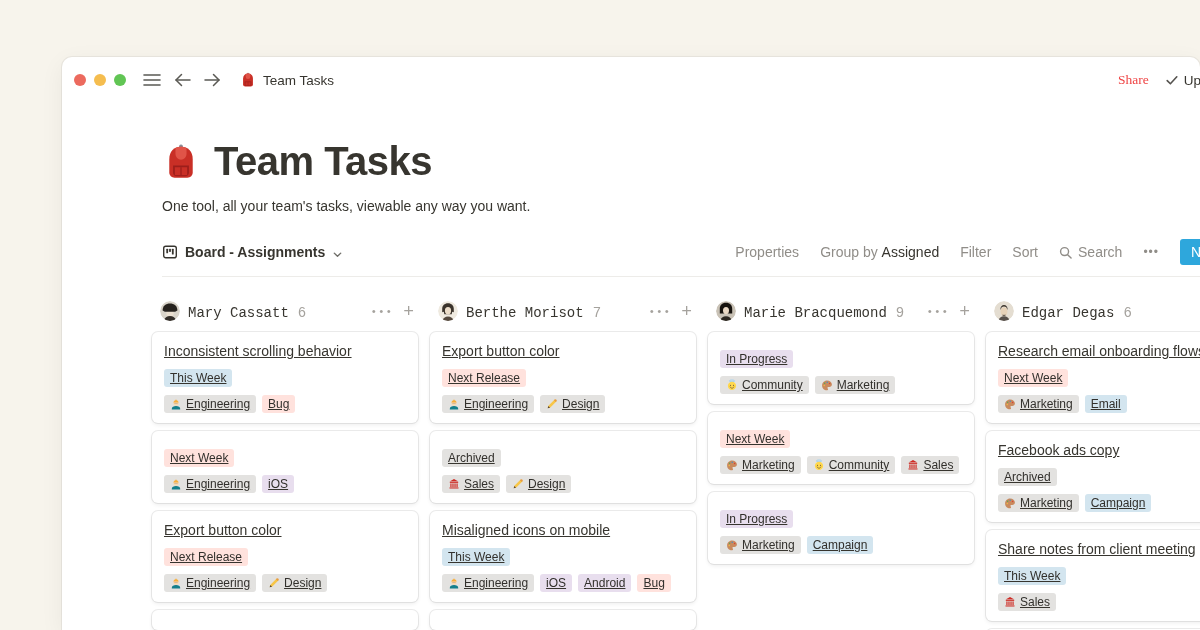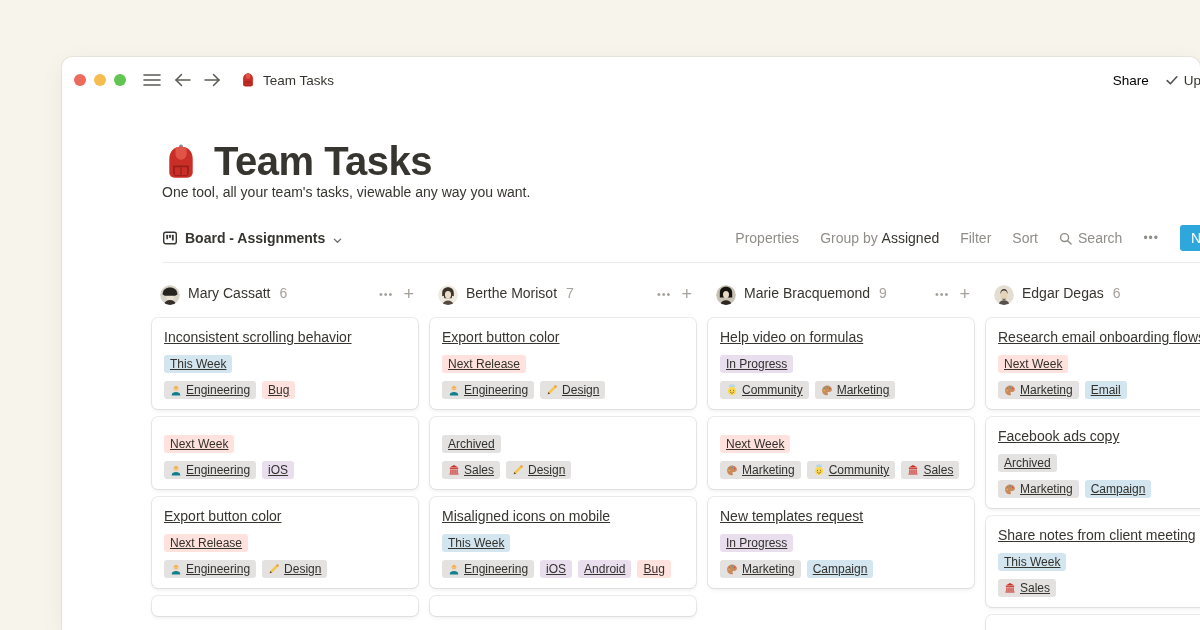--- a/index.html
+++ b/index.html
@@ -25,37 +25,37 @@
   .nav-ic svg { display:block; }
   .doc-emoji { width:16px; height:16px; margin:0 7px 0 8px; }
   .doc-title { font-size:13.5px; color:#37352F; }
   .tb-right { margin-left:auto; display:flex; align-items:center; gap:16px; font-size:13.5px; color:#37352F; }
   .tb-updates { display:flex; align-items:center; gap:5px; }
   
   .content { padding:36px 0 0 100px; }
   .page-title { display:flex; align-items:center; gap:14px; }
   .page-title .h1-emoji { width:38px; height:38px; }
   .page-title h1 { font-size:40px; font-weight:700; letter-spacing:-0.5px; color:#37352F; }
-  .subtitle { font-size:14px; color:#37352F; }
+  .subtitle { margin-top:14px; font-size:14px; color:#37352F; }
   
   .toolbar { margin-top:25px; display:flex; align-items:center; width:1068px;
              border-bottom:1px solid #EDECE9; padding-bottom:11px; }
   .view-switch { display:flex; align-items:center; gap:7px; font-size:14px; font-weight:600; color:#37352F; cursor:pointer; }
   .view-switch .vic { width:16px; height:16px; }
   .tool-right { margin-left:auto; display:flex; align-items:center; gap:21px; font-size:14px; color:#908D88; }
   .tool-item { cursor:pointer; white-space:nowrap; }
   .groupby b { color:#37352F; font-weight:500; }
   .search-item { display:flex; align-items:center; gap:6px; }
   .more-dots { letter-spacing:1px; font-size:12px; }
   .new-btn { color:#fff; font-size:14px; padding:5px 11px; border-radius:3px; border:none;
              font-family:inherit; cursor:pointer; white-space:nowrap; }
   
   .board { margin-top:22px; margin-left:-10px; display:flex; gap:12px; width:1120px; }
   .col { width:266px; flex:0 0 266px; }
-  .col-head { display:flex; align-items:flex-start; height:22px; padding:0 4px 0 8px; }
+  .col-head { display:flex; align-items:flex-end; height:22px; padding:0 4px 0 8px;font-family:Liberation Mono, monospace; }
   .avatar { width:20px; height:20px; border-radius:50%; overflow:hidden; flex:0 0 20px; margin-right:8px; }
   .avatar svg { display:block; }
   .col-name { font-size:14px; font-weight:500; color:#37352F; white-space:nowrap; }
   .col-count { font-size:14px; color:#A5A29D; margin-left:9px; }
   .col-actions { margin-left:auto; display:flex; align-items:center; gap:10px; color:#A5A29D; }
   .col-more { font-size:11px; letter-spacing:1px; cursor:pointer; }
   .col-add { font-size:18px; line-height:18px; cursor:pointer; font-weight:300; }
   .cards { margin-top:11px; display:flex; flex-direction:column; gap:8px; }
   .card { background:#fff; border-radius:6px; padding:10px 12px;
           box-shadow:0 0 0 1px rgba(15,15,15,0.08), 0 2px 4px rgba(15,15,15,0.07); cursor:pointer;text-decoration:underline; }
@@ -105,21 +105,21 @@
     <span class="doc-emoji"><svg width="100%" height="100%" viewBox="0 0 24 24">
           <rect x="10.8" y="1" width="2.4" height="3.4" rx="1.1" fill="#8A8F98"></rect>
           <path fill="#C92F26" d="M4.6 10.2c0-4.9 3-7.8 7.4-7.8s7.4 2.9 7.4 7.8v8.3c0 2-1.4 3.4-3.4 3.4H8c-2 0-3.4-1.4-3.4-3.4z"></path>
           <path fill="#E05448" d="M8.5 3.3c1-.6 2.2-.9 3.5-.9s2.5.3 3.5.9V7a3.5 3.5 0 0 1-7 0z"></path>
           <path fill="#9C1E1B" d="M7 14.2h10v4.5c0 1.4-1 2.3-2.3 2.3H9.3c-1.4 0-2.3-.9-2.3-2.3z"></path>
           <path fill="#C92F26" d="M8.1 15.3h7.8v5H8.1z"></path>
           <path d="M12 15.3v5" stroke="#9C1E1B" stroke-width="0.8"></path>
         </svg></span>
     <span class="doc-title">Team Tasks</span>
     <div class="tb-right">
-      <span class="tool-item" style="color:#000000;">Share</span>
+      <span class="tool-item" style="color:#ef4444;font-family:Liberation Serif, serif;">Share</span>
       <span class="tb-updates">
         <span class="nav-ic" style="margin:0;width:14px;height:14px;">
             <svg width="14" height="14" viewBox="0 0 14 14">
               <path d="M2.2 7.6l3.2 3.2 6.4-7" stroke="#55534F" stroke-width="1.6" fill="none" stroke-linecap="round" stroke-linejoin="round"></path>
             </svg>
           </span>
         <span>Updates</span>
       </span>
     </div>
   </div>
@@ -407,21 +407,20 @@
             </span>
             <span class="col-name">Marie Bracquemond</span>
             <span class="col-count">9</span>
             <span class="col-actions">
               <span class="col-more">•••</span>
               <span class="col-add">+</span>
             </span>
           </div>
           <div class="cards">
             <div class="card">
-              <div class="card-title">Help video on formulas</div>
               <div class="pill-row">
                 <span class="pill" style="background: rgb(232, 222, 238);">
                   <span>In Progress</span>
                 </span>
               </div>
               <div class="pill-row">
                 <span class="pill" style="background: rgb(227, 226, 224);">
                   <span class="pic">
                     <svg viewBox="0 0 20 20">
                       <ellipse cx="10" cy="3.2" rx="4.6" ry="1.5" fill="none" stroke="#8FCBF2" stroke-width="1.3"></ellipse>
@@ -488,21 +487,20 @@
                       <rect x="10.7" y="9" width="2" height="6"></rect>
                       <rect x="14.1" y="9" width="2" height="6"></rect>
                       <rect x="2.5" y="15.7" width="15" height="1.8"></rect>
                     </svg>
                   </span>
                   <span>Sales</span>
                 </span>
               </div>
             </div>
             <div class="card">
-              <div class="card-title">New templates request</div>
               <div class="pill-row">
                 <span class="pill" style="background: rgb(232, 222, 238);">
                   <span>In Progress</span>
                 </span>
               </div>
               <div class="pill-row">
                 <span class="pill" style="background: rgb(227, 226, 224);">
                   <span class="pic">
                     <svg viewBox="0 0 20 20">
                       <path fill="#C98A5E" d="M10 2.3c4.8 0 8.2 3 8.2 6.9 0 2.7-2 4.1-4.3 4.1h-1.9c-.8 0-1.3.5-1.3 1.2 0 .5.2.8.5 1.2.3.4.5.8.5 1.3 0 .9-.8 1.7-2 1.7-4.5 0-7.9-3.5-7.9-8S5.2 2.3 10 2.3z"></path>

